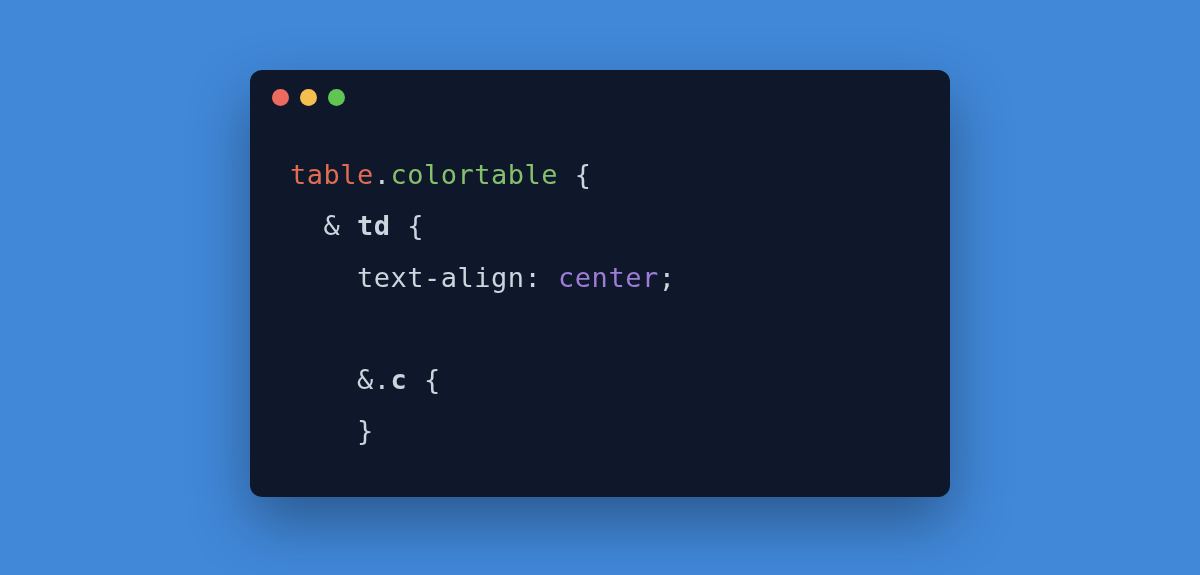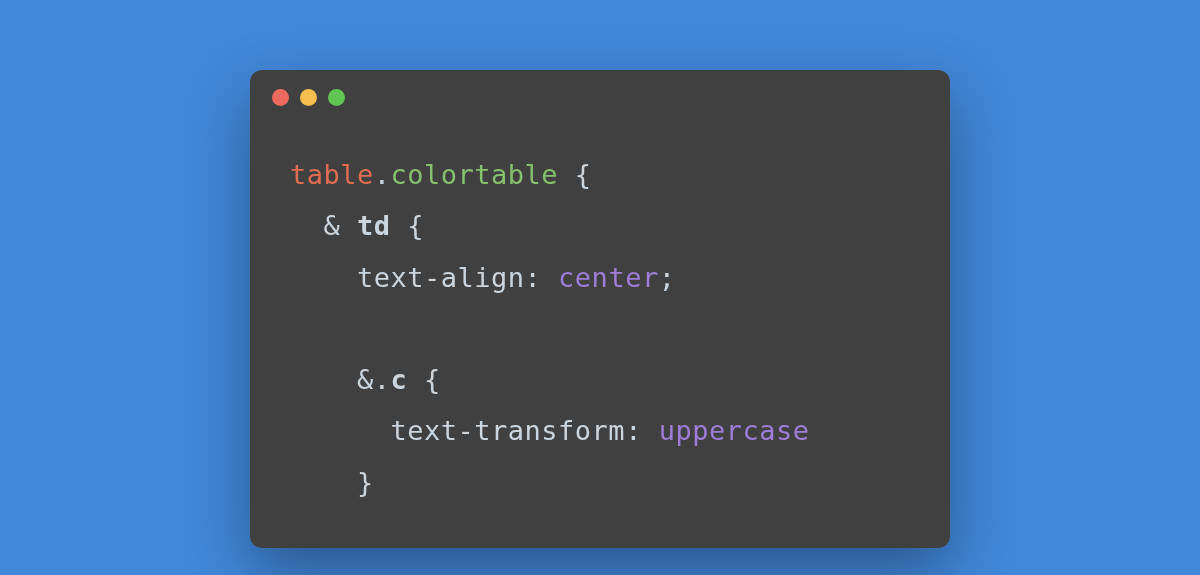--- a/index.html
+++ b/index.html
@@ -15,21 +15,21 @@
       display: flex;
       justify-content: center;
       align-items: flex-start;
       padding-top: 70px;
       overflow: hidden;
       font-family: 'SF Mono', 'Menlo', 'Monaco', 'Consolas', monospace;
     }
     
     .code-window {
       width: 700px;
-      background: #404040;
+      background: #0f172a;
       border-radius: 12px;
       box-shadow: 0 25px 60px rgba(0, 0, 0, 0.35);
       overflow: hidden;
     }
     
     .titlebar {
       height: 54px;
       display: flex;
       align-items: center;
       padding-left: 22px;
@@ -78,16 +78,15 @@
     <div class="traffic-light red"></div>
     <div class="traffic-light yellow"></div>
     <div class="traffic-light green"></div>
   </div>
   <div class="code-area">
     <div class="code-line"><span class="tok-tag">table</span><span class="tok-dot">.</span><span class="tok-class">colortable</span><span class="tok-brace"> {</span></div>
     <div class="code-line"><span>  </span><span class="tok-amp">&amp; </span><span class="tok-nested">td </span><span class="tok-brace">{</span></div>
     <div class="code-line"><span>    </span><span class="tok-prop">text-align</span><span class="tok-colon">: </span><span class="tok-value">center</span><span class="tok-semi">;</span></div>
     <div class="code-line"><span> </span></div>
     <div class="code-line"><span>    </span><span class="tok-amp">&amp;</span><span class="tok-dot">.</span><span class="tok-nested">c </span><span class="tok-brace">{</span></div>
-    <div class="code-line"><span>      </span><span class="tok-prop">text-transform</span><span class="tok-colon">: </span><span class="tok-value">uppercase</span></div>
     <div class="code-line"><span>    </span><span class="tok-brace">}</span></div>
   </div>
 </div>
 
 </body></html>

